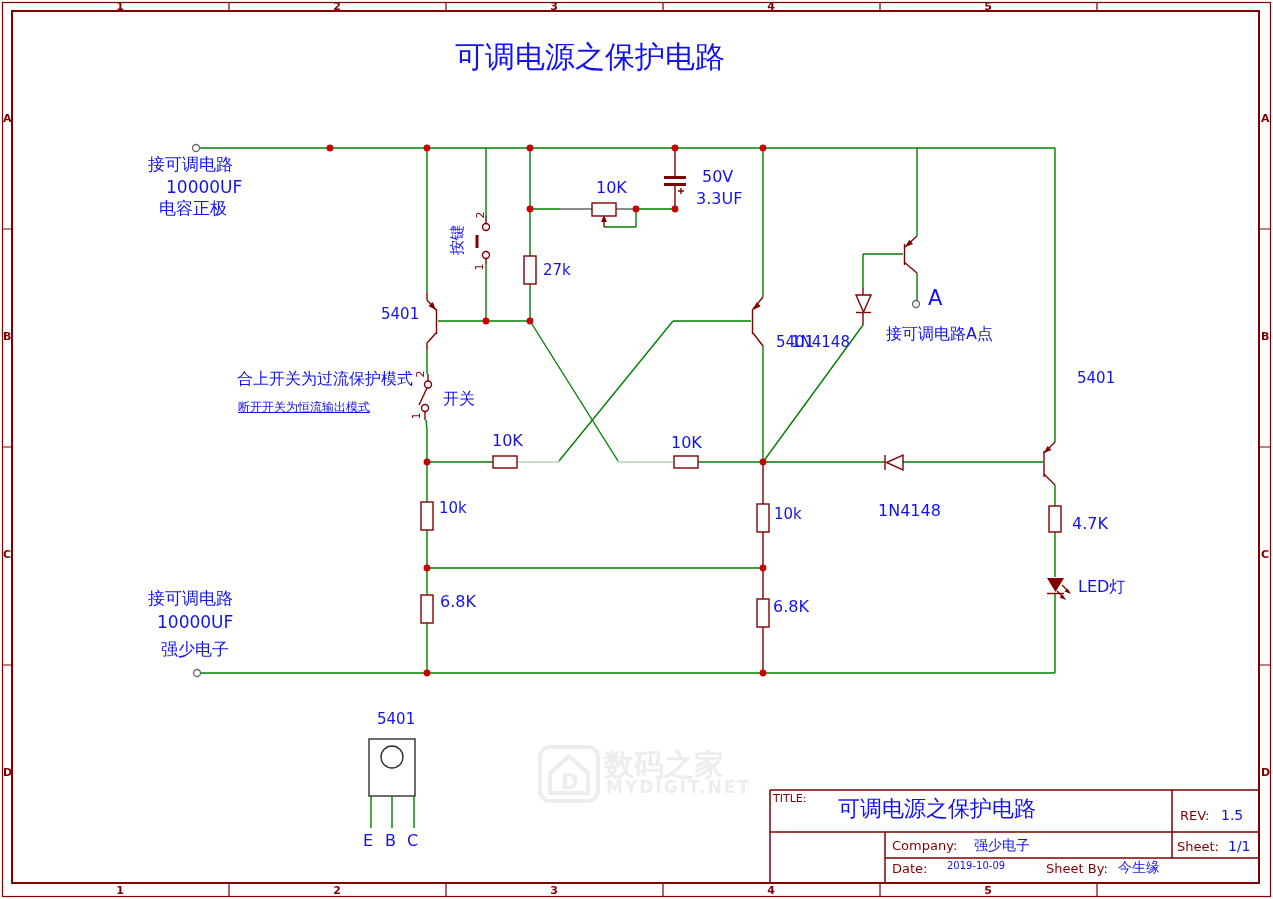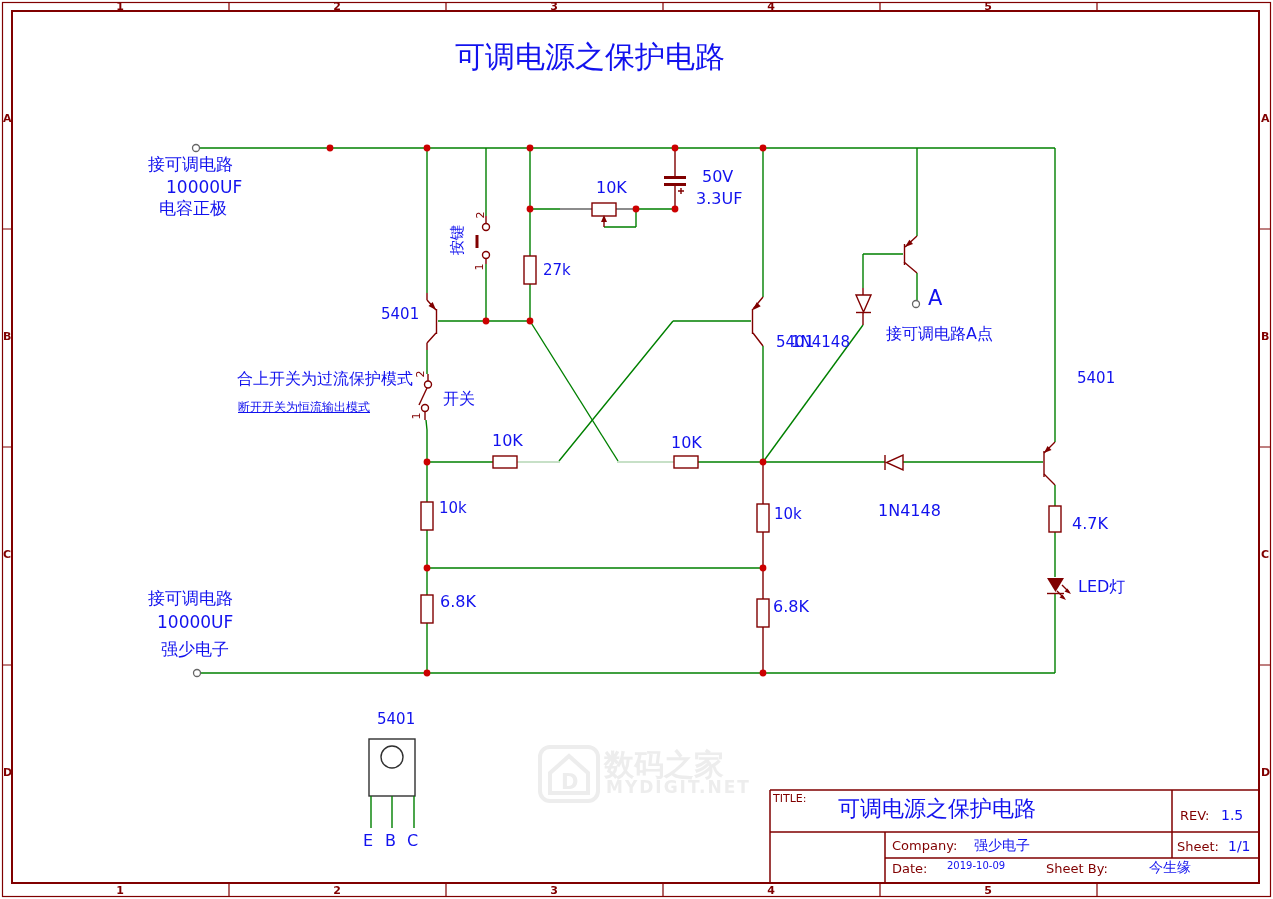--- a/index.html
+++ b/index.html
@@ -263,21 +263,21 @@
   <span class="lbl" style="left:838px;top:796px;font-size:22px;">可调电源之保护电路</span>
   <span class="lblm" style="left:1180px;top:808px;">REV:</span>
   <span class="lbl" style="left:1221px;top:807px;font-size:14px;">1.5</span>
   <span class="lblm" style="left:892px;top:838px;">Company:</span>
   <span class="lbl" style="left:974px;top:837px;font-size:14px;">强少电子</span>
   <span class="lblm" style="left:1177px;top:839px;">Sheet:</span>
   <span class="lbl" style="left:1228px;top:838px;font-size:14px;">1/1</span>
   <span class="lblm" style="left:892px;top:861px;">Date:</span>
   <span class="lbl" style="left:947px;top:860px;font-size:10px;">2019-10-09</span>
   <span class="lblm" style="left:1046px;top:861px;">Sheet By:</span>
-  <span class="lbl" style="left:1118px;top:859px;font-size:14px;margin-left:31px;">今生缘</span>
+  <span class="lbl" style="left:1118px;top:859px;font-size:14px;">今生缘</span>
 
   <span class="rul" style="left:120px;top:0px;transform:translateX(-50%);">1</span>
   <span class="rul" style="left:337px;top:0px;transform:translateX(-50%);">2</span>
   <span class="rul" style="left:554px;top:0px;transform:translateX(-50%);">3</span>
   <span class="rul" style="left:771px;top:0px;transform:translateX(-50%);">4</span>
   <span class="rul" style="left:988px;top:0px;transform:translateX(-50%);">5</span>
   <span class="rul" style="left:120px;top:884px;transform:translateX(-50%);">1</span>
   <span class="rul" style="left:337px;top:884px;transform:translateX(-50%);">2</span>
   <span class="rul" style="left:554px;top:884px;transform:translateX(-50%);">3</span>
   <span class="rul" style="left:771px;top:884px;transform:translateX(-50%);">4</span>

